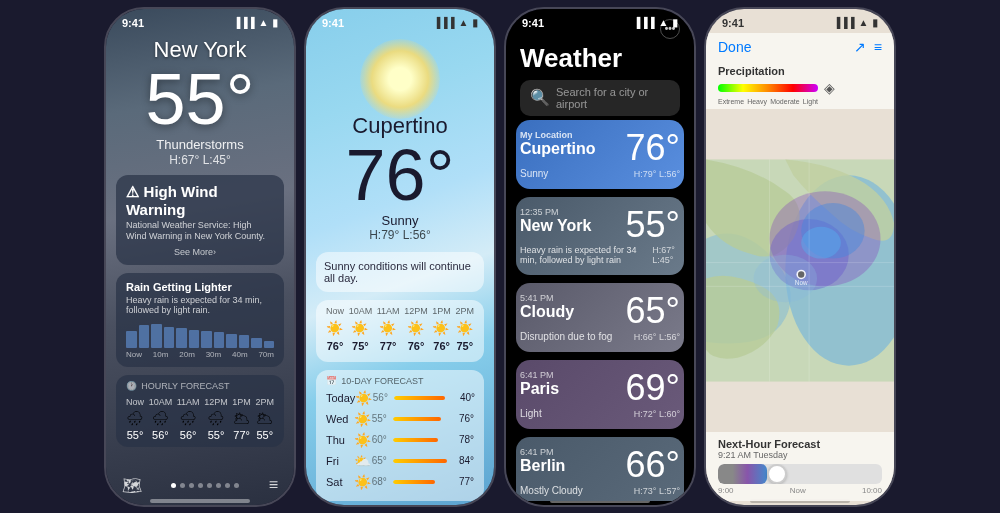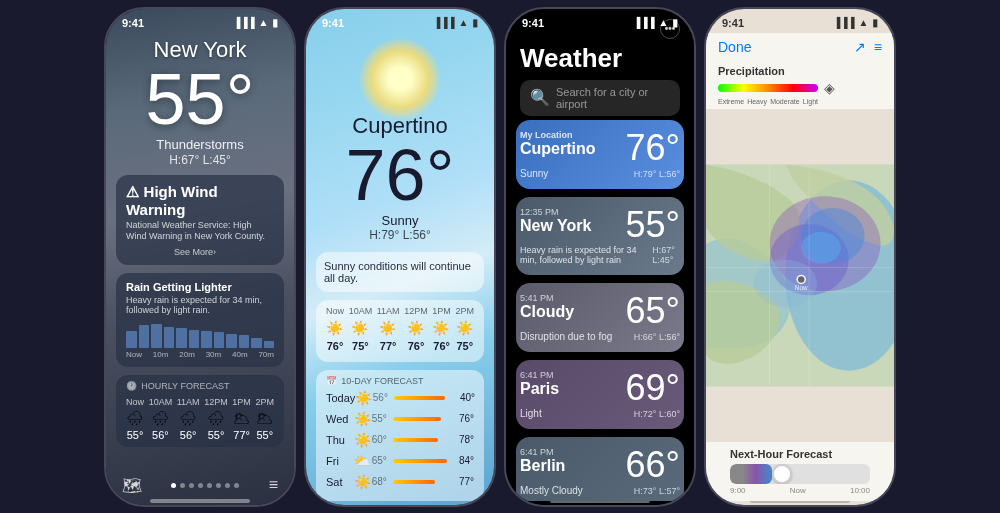--- a/index.html
+++ b/index.html
@@ -620,21 +620,21 @@
     .map-svg {
       position: absolute;
       top: 0;
       left: 0;
       width: 100%;
       height: 100%;
     }
 
     .map-forecast-bar {
       background: rgba(248,245,240,0.95);
-      padding: 6px 24px;
+      padding: 6px 12px;
       position: relative;
       z-index: 10;
     }
 
     .forecast-bar-title {
       font-size: 11px;
       font-weight: 600;
       color: #333;
     }
 
@@ -1135,20 +1135,21 @@
 
         <circle cx="120" cy="145" r="6" fill="white" opacity="0.9"></circle>
         <circle cx="120" cy="145" r="4" fill="#555555" opacity="0.9"></circle>
 
         <text x="112" y="158" font-size="8" fill="white" opacity="0.8">Now</text>
       </svg>
     </div>
 
     <div class="map-forecast-bar">
       <div class="forecast-bar-title">Next-Hour Forecast</div>
+      <div class="forecast-bar-sub">9:21 AM Tuesday</div>
       <div class="forecast-bar-track">
         <div class="forecast-bar-fill"></div>
         <div class="forecast-bar-thumb"></div>
       </div>
       <div class="forecast-bar-labels">
         <span>9:00</span>
         <span>Now</span>
         <span>10:00</span>
       </div>
     </div>

